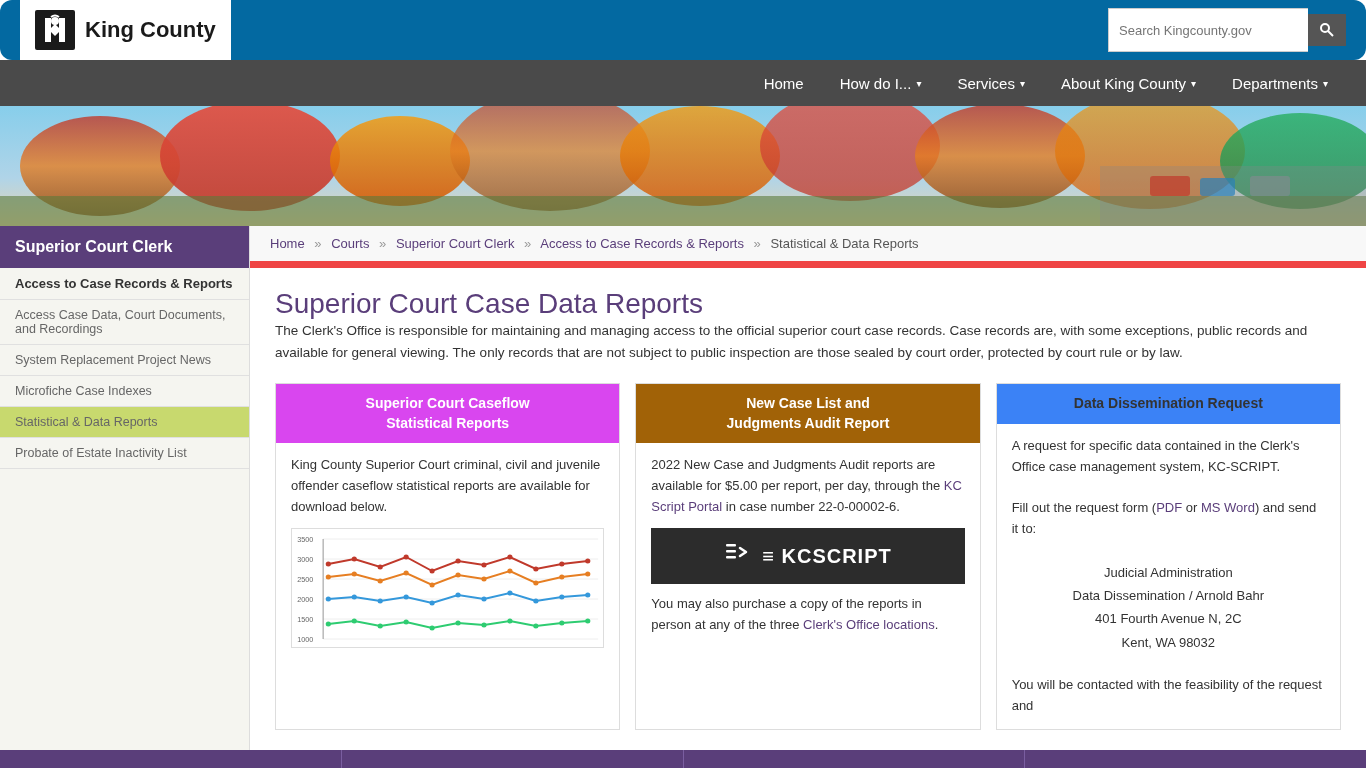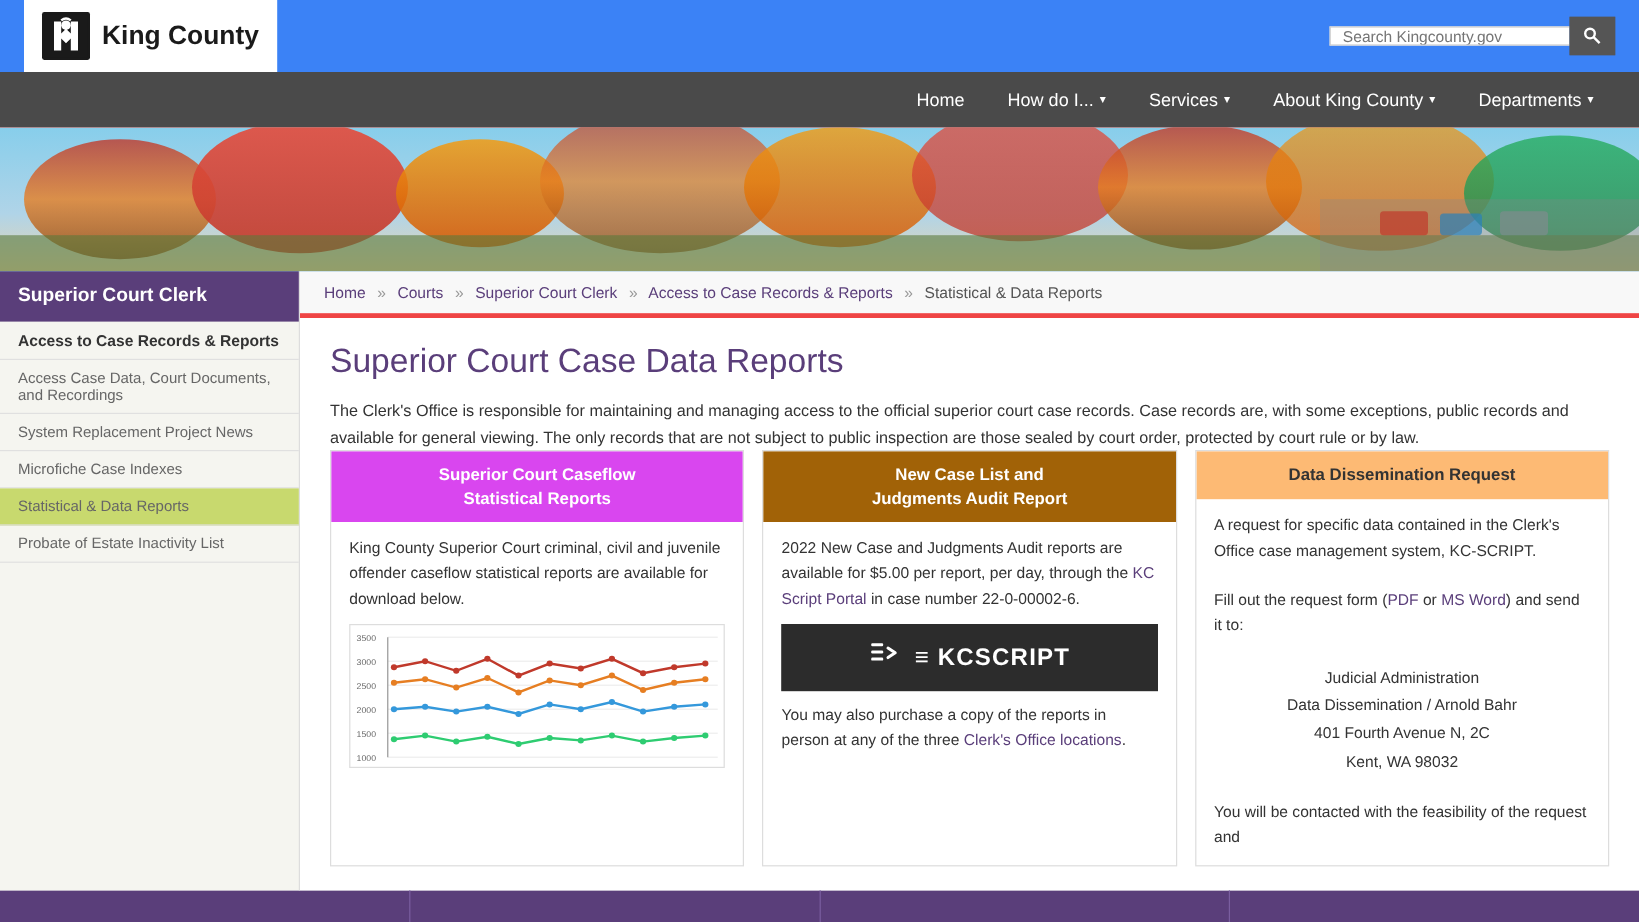--- a/index.html
+++ b/index.html
@@ -1,25 +1,26 @@
 <!DOCTYPE html>
 <html><head>
   <meta charset="utf-8">
   <style>
     * { box-sizing: border-box; margin: 0; padding: 0; }
     body { font-family: Arial, sans-serif; font-size: 14px; color: #333; background: #fff; }
 
     
     .top-bar {
-      background: #3b82f6;
+      background: #0369a1;
       display: flex;
       align-items: center;
       justify-content: space-between;
       padding: 0 20px;
       height: 60px;
+      border-radius: 12px;
     }
     .logo-area {
       display: flex;
       align-items: center;
       background: #fff;
       padding: 5px 15px;
       height: 60px;
     }
     .logo-icon {
       width: 40px;
@@ -42,21 +43,21 @@
     .search-area {
       display: flex;
       align-items: center;
     }
     .search-input {
       padding: 6px 10px;
       border: 1px solid #ccc;
       border-right: none;
       font-size: 13px;
       width: 200px;
-      height: 16px;
+      height: 44px;
     }
     .search-btn {
       background: #555;
       border: 1px solid #555;
       color: #fff;
       padding: 6px 10px;
       height: 32px;
       cursor: pointer;
       display: flex;
       align-items: center;
@@ -131,45 +132,45 @@
     .content-area {
       flex: 1;
       padding: 0;
       background: #fff;
     }
 
     
     .breadcrumb {
       padding: 10px 20px;
       background: #f8f8f8;
-      border-bottom: 4px solid #ef4444;
+      border-bottom: 7px solid #ef4444;
       font-size: 13px;
       color: #666;
     }
     .breadcrumb a {
       color: #5a3e7a;
       text-decoration: none;
     }
     .breadcrumb .sep { margin: 0 6px; color: #999; }
     .breadcrumb .current { color: #555; }
 
     
     .page-content {
       padding: 20px 25px;
     }
     .page-title {
       color: #5a3e7a;
       font-size: 28px;
       font-weight: normal;
-      margin-bottom: 15px;
     }
     .intro-text {
       font-size: 13.5px;
       line-height: 1.6;
       color: #333;
+      margin-bottom: 20px;
     }
 
     
     .cards-row {
       display: flex;
       gap: 15px;
     }
     .card {
       flex: 1;
       border: 1px solid #ddd;
@@ -184,21 +185,21 @@
     }
     .card-header.purple-header {
       background: #d946ef;
       color: #fff;
     }
     .card-header.gray-header {
       background: #a16207;
       color: #fff;
     }
     .card-header.light-gray-header {
-      background: #fdba74;
+      background: #3b82f6;
       color: #333;
     }
     .card-body {
       padding: 12px 15px;
       font-size: 13px;
       line-height: 1.6;
       color: #333;
     }
     .card-body a {
       color: #5a3e7a;

